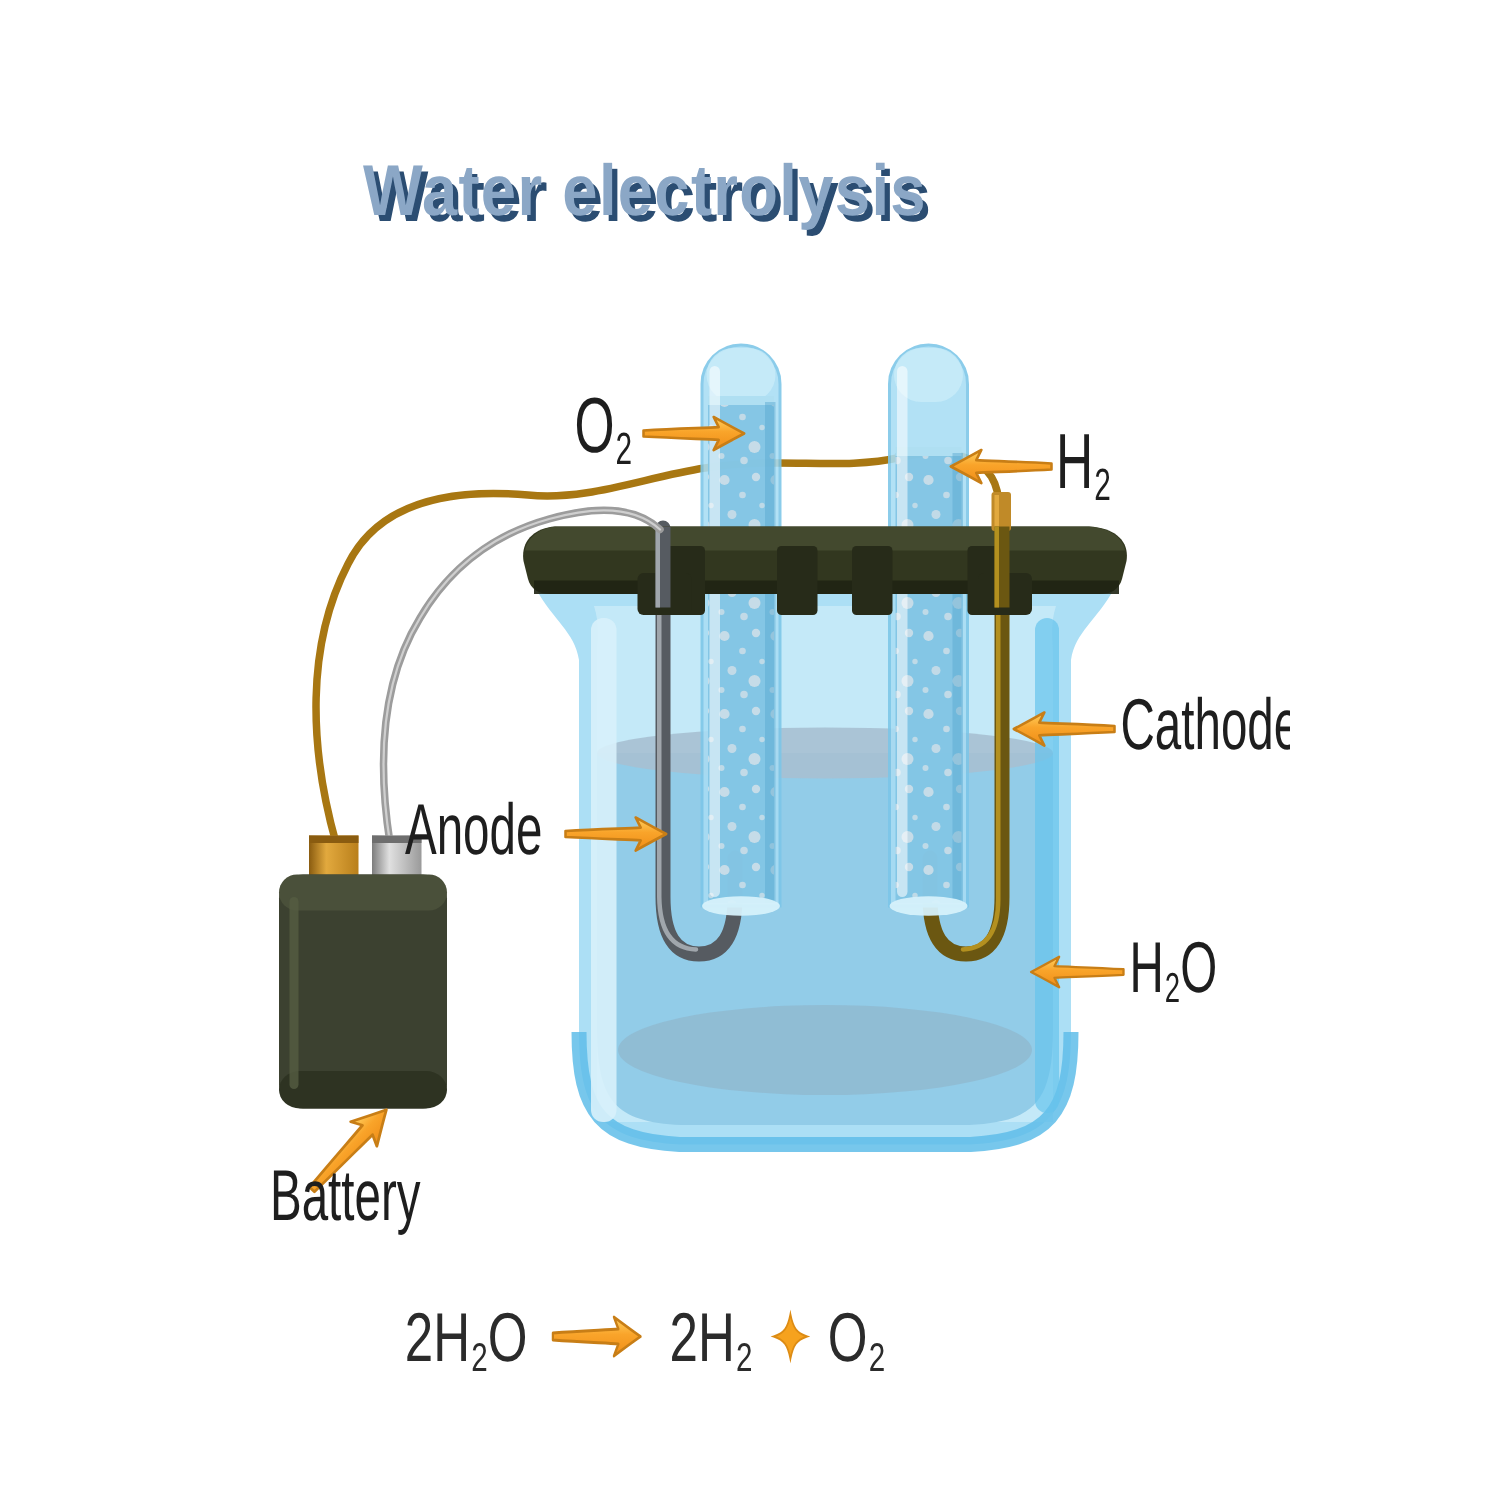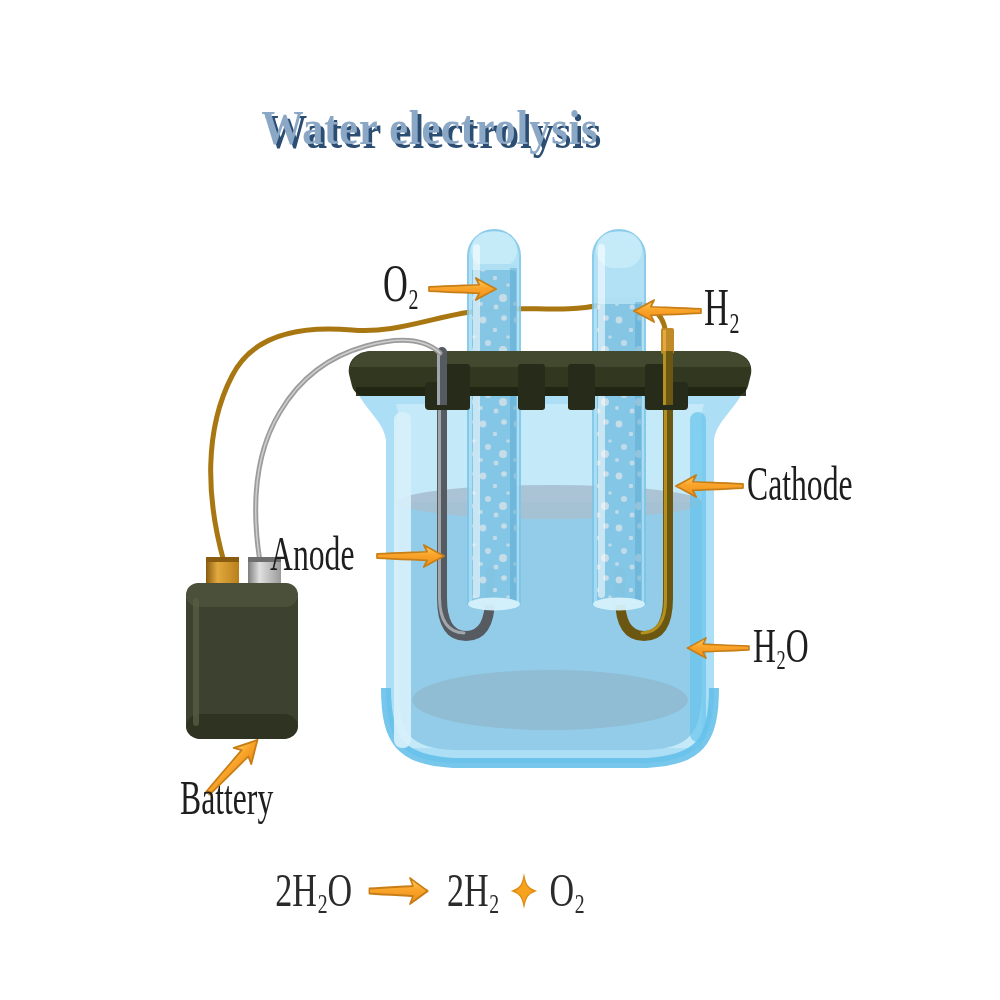--- a/index.html
+++ b/index.html
@@ -1,17 +1,17 @@
 <!DOCTYPE html>
 <html style="--title-fill: #8BA7C6; --title-shadow: #2B4D72; --ink: #1E1E1E; --equation-ink: #2B2B2B; --accent-orange: #F9A42A; --arrow-light: #FFD160; --arrow-deep: #F08E18; --arrow-outline: #C87E16; --glass-blue: #ACDFF5; --glass-light: #CBEBF9; --water-blue: #92CCE8; --water-surface: #A7C0D2; --tube-water: #7FC3E3; --bubble-fill: #C9DDE8; --lid-dark: #32371F; --clamp-dark: #272B19; --battery-body: #3C4130; --battery-top: #4A503A; --terminal-gold: #C08A28; --terminal-silver: #B9B9B9; --wire-gold: #A87712; --wire-gray: #9C9C9C; --electrode-gray: #565B61; --electrode-gray-light: #A0A6AC; --electrode-gold: #6B5711; --electrode-gold-light: #B3901F;"><head>
 <meta charset="utf-8">
 <style>
   html,body{margin:0;padding:0;background:#ffffff;}
   .stage{position:relative;width:860px;height:1000px;background:#ffffff;overflow:hidden;
-         font-family:Liberation Serif, serif;}
+         font-family:Liberation Sans, sans-serif;}
   .stage svg.scene{position:absolute;left:0;top:0;}
   .title{position:absolute;left:0;right:0;top:100px;text-align:center;
          font-weight:bold;font-size:48px;letter-spacing:1px;
          color:var(--title-fill,#8BA7C6);
          text-shadow:4px 4px 0 var(--title-shadow,#2B4D72);
          transform:scaleX(0.88);}
   .lbl{position:absolute;font-size:48px;line-height:1;color:var(--ink,#1E1E1E);
        white-space:nowrap;transform:scaleX(0.66);transform-origin:left top;}
   .lbl.big{font-size:52px;}
   .sub{font-size:0.58em;position:relative;top:0.26em;margin-left:1px;}

